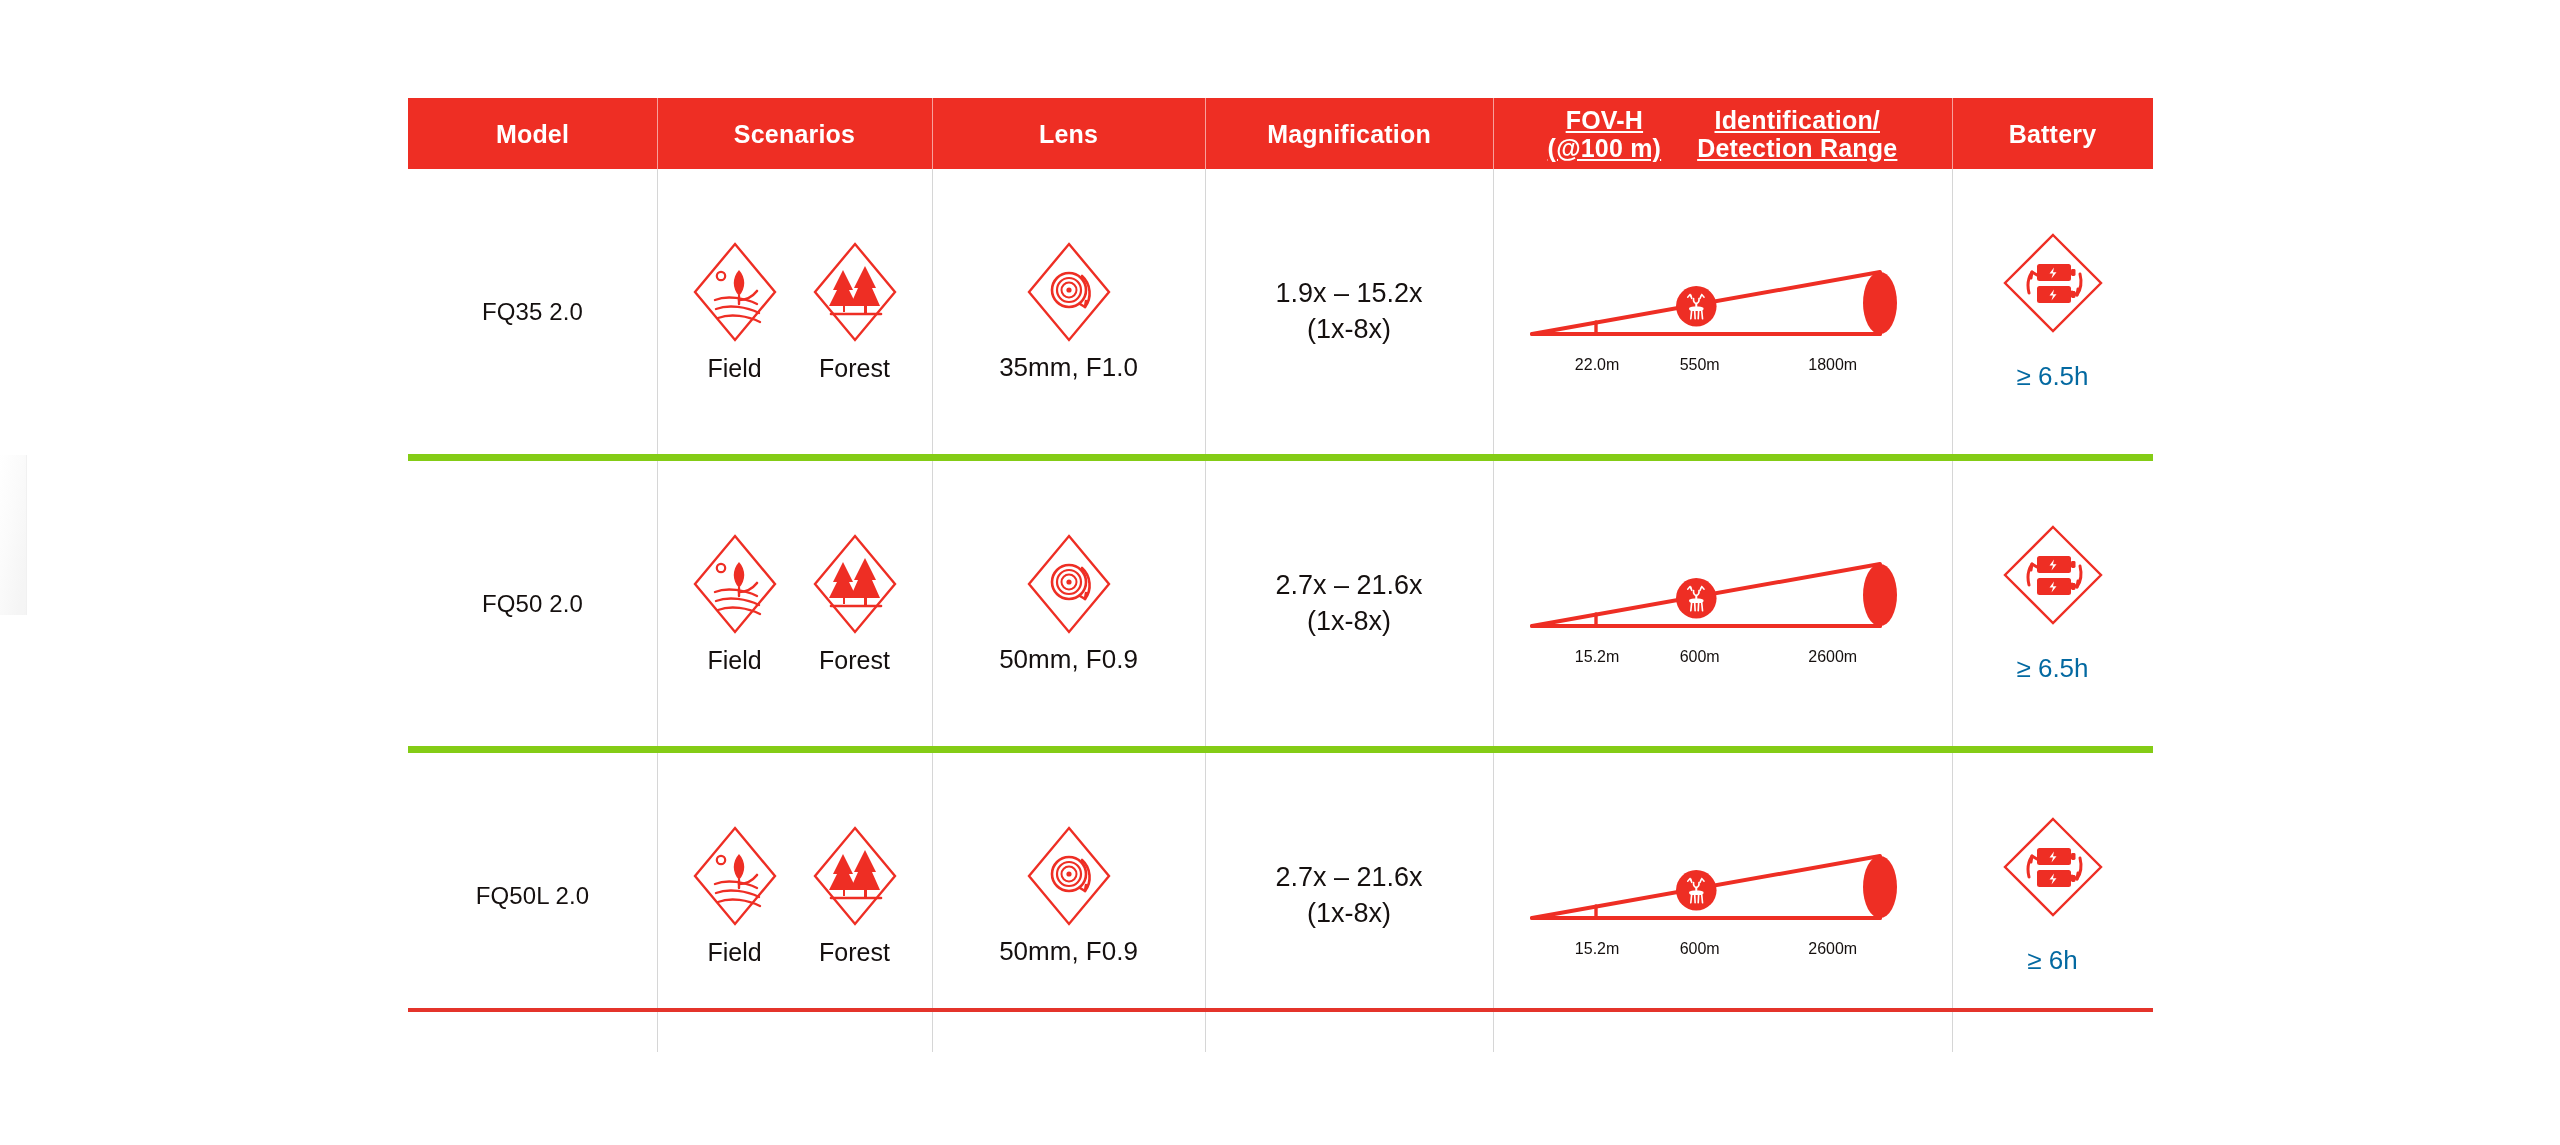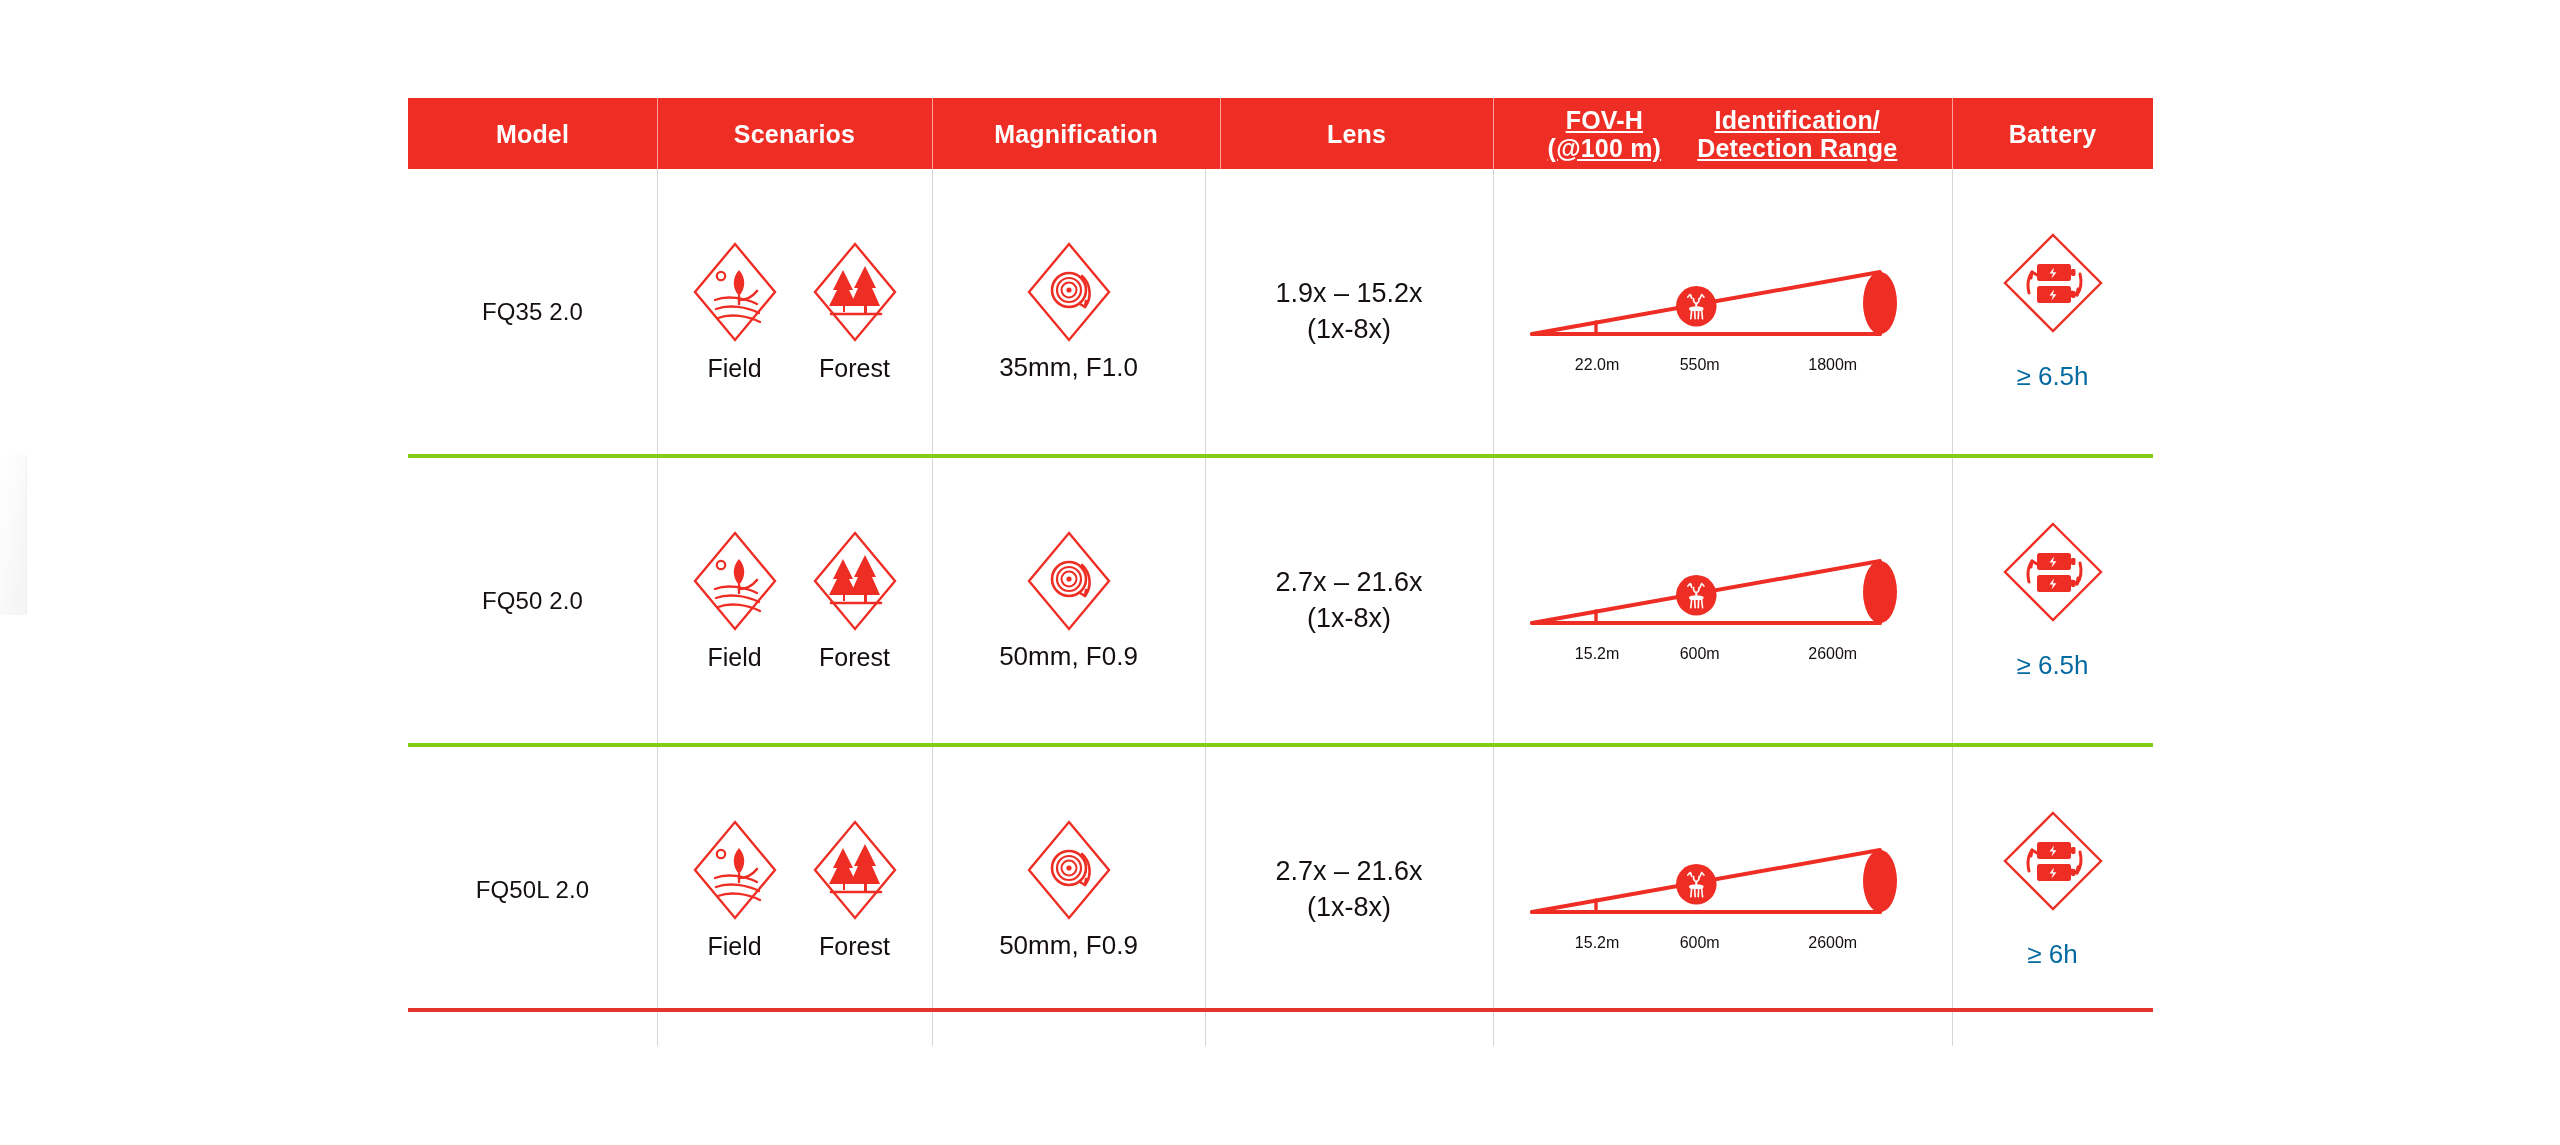--- a/index.html
+++ b/index.html
@@ -83,21 +83,21 @@
   .c-mag        { width: 288px; }
   .c-fov        { width: 459px; }
   .c-battery    { width: 201px; }
 
   
   .tbody { position: relative; }
   .trow {
     display: flex;
     position: relative;
     height: 285px;
-    border-bottom: 4px solid #84cc16;
+    border-bottom: 7px solid #84cc16;
   }
   .trow:last-child {
     border-bottom: none;
   }
   .td {
     position: relative;
     display: flex;
     flex-direction: column;
     align-items: center;
     justify-content: center;
@@ -252,22 +252,22 @@
       <path d="M20 32 L19 42 M24 32 L24.5 42 M29 32 L28.5 42 M33 32 L34 42" fill="none" stroke="#ffffff" stroke-width="2.1" stroke-linecap="round"></path>
     </g>
   </defs>
 </svg>
 
 <div class="spec-table">
 
   <div class="thead">
     <div class="th c-model">Model</div>
     <div class="th c-scenarios">Scenarios</div>
+    <div class="th c-lens">Lens</div>
     <div class="th c-mag">Magnification</div>
-    <div class="th c-lens">Lens</div>
     <div class="th c-fov">
       <div class="th-split">
         <div class="sub">
           <span>FOV-H</span>
           <span>(@100 m)</span>
         </div>
         <div class="sub">
           <span>Identification/</span>
           <span>Detection Range</span>
         </div>

